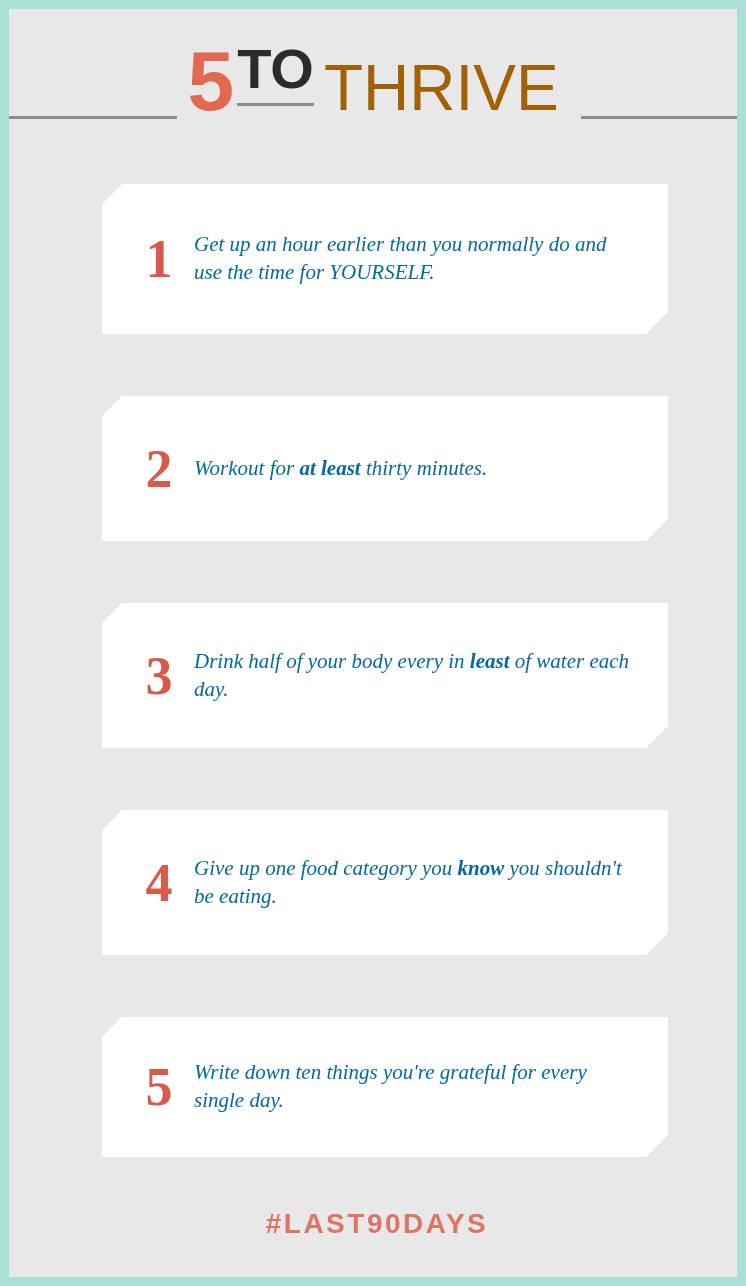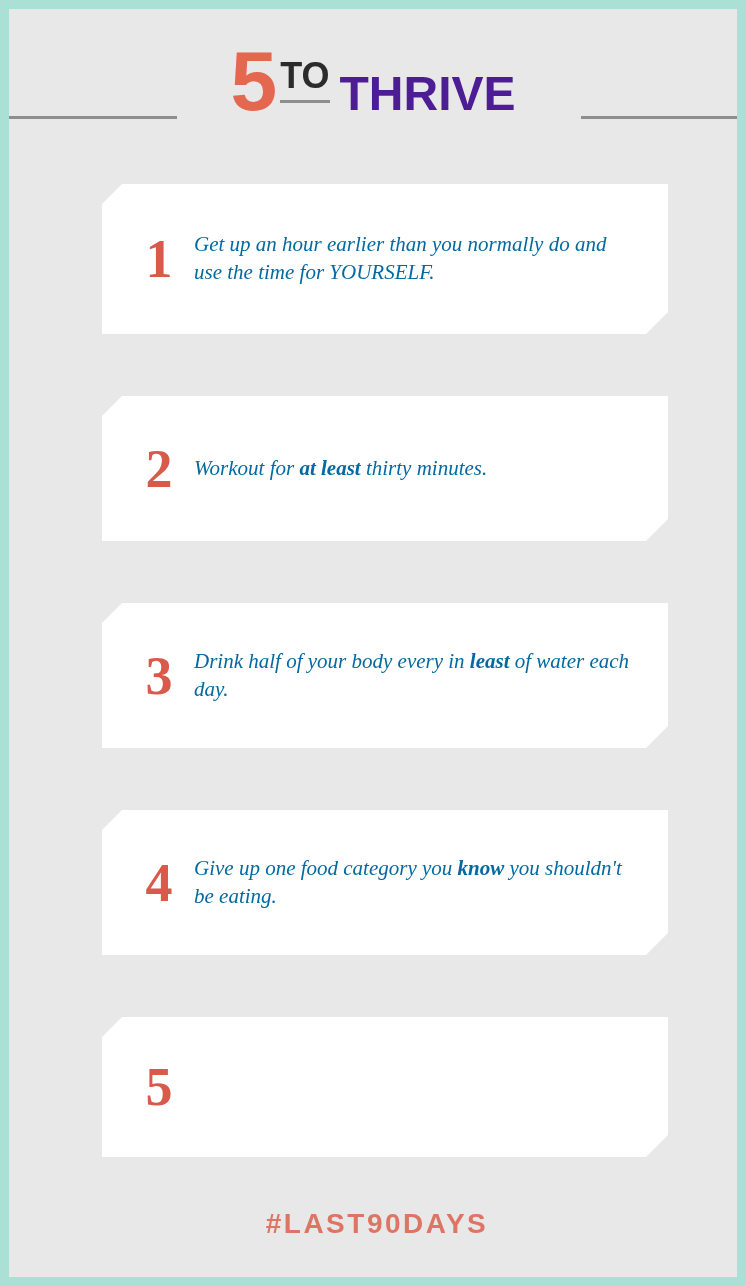--- a/index.html
+++ b/index.html
@@ -61,38 +61,38 @@
   }
   .wm-to-wrap {
     display: inline-block;
     position: relative;
     vertical-align: baseline;
     margin: 0 10px 0 4px;
     top: -22px;
   }
   .wm-to {
     font-family: "Liberation Sans", sans-serif;
-    font-size: 36px;
+    font-size: 56px;
     font-weight: 700;
     color: #2b2b2b;
     letter-spacing: 0px;
   }
   .wm-to-underline {
     position: absolute;
     left: 0;
     right: 0;
     bottom: -9px;
     height: 3px;
     background: #8e8e8e;
   }
   .wm-thrive {
     font-family: "Liberation Sans", sans-serif;
-    font-size: 48px;
-    font-weight: 700;
-    color: #4c1d95;
+    font-size: 64px;
+    font-weight: 400;
+    color: #a16207;
     letter-spacing: 0px;
     vertical-align: baseline;
   }
 
   
   .cards {
     position: absolute;
     left: 93px;
     top: 175px;
     width: 566px;
@@ -188,20 +188,21 @@
       <div class="card-text"><span>Drink half of your body every in </span><b>least</b><span> of water each day.</span></div>
     </div>
 
     <div class="card card-h-med">
       <div class="card-num">4</div>
       <div class="card-text"><span>Give up one food category you </span><b>know</b><span> you shouldn't be eating.</span></div>
     </div>
 
     <div class="card card-h-short">
       <div class="card-num">5</div>
+      <div class="card-text"><span>Write down ten things you're grateful for every single day.</span></div>
     </div>
 
   </div>
 
   <div class="footer">
     <span class="hashtag">#LAST90DAYS</span>
   </div>
 
 </div>
 

